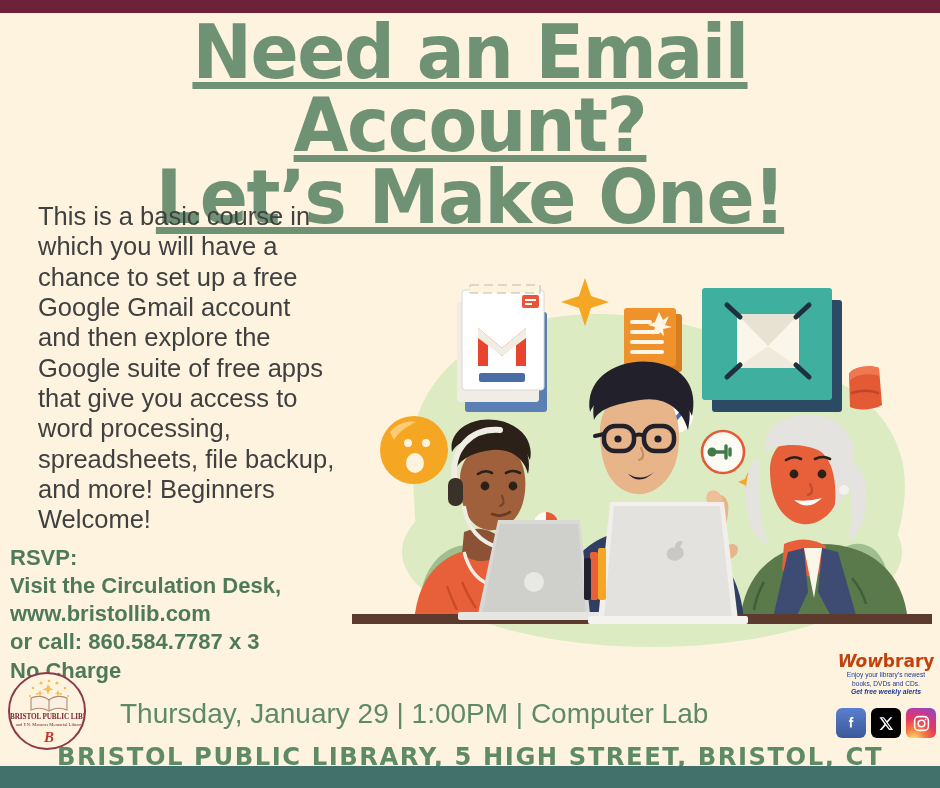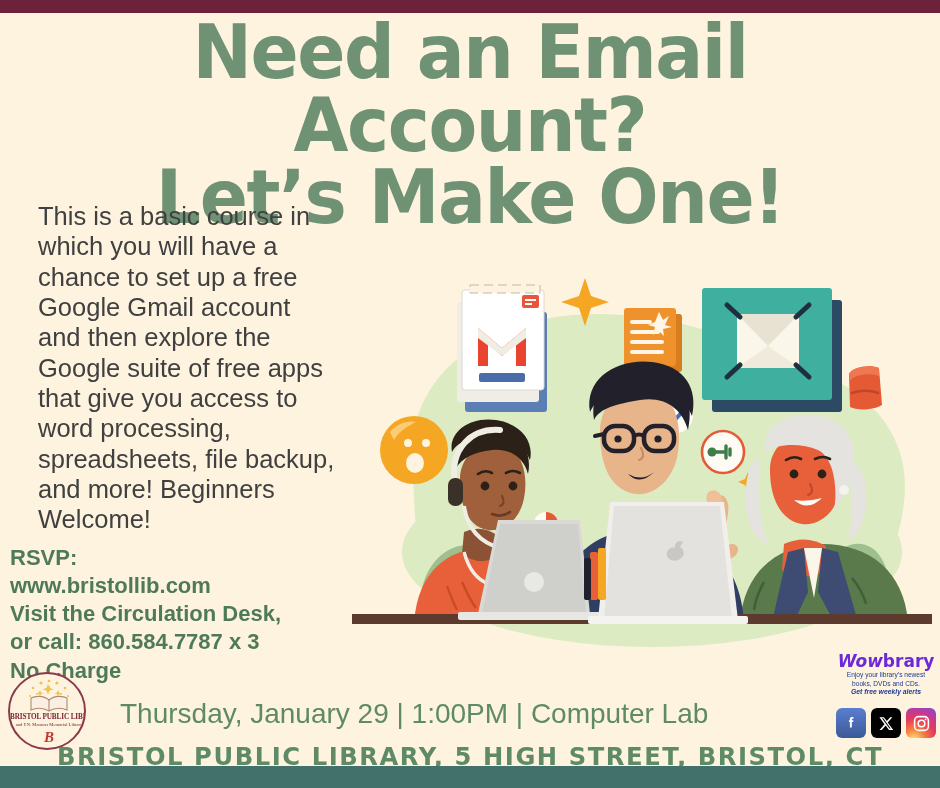--- a/index.html
+++ b/index.html
@@ -35,20 +35,21 @@
     position: absolute;
     left: 0; top: 16px;
     width: 940px;
     text-align: center;
     color: #6E9273;
     font-family: "DejaVu Sans", sans-serif;
     font-weight: bold;
     font-size: 74px;
     line-height: 0.98;
     letter-spacing: -1.5px;
+    text-decoration: underline;
   }
   .headline .l1 { display: block; transform: scaleX(0.96); }
   .headline .l2 { display: block; transform: scaleX(0.96); }
 
   
   .bodytext {
     position: absolute;
     left: 38px; top: 201px;
     width: 300px;
     color: #404040;
@@ -142,21 +143,21 @@
 
   
   .wowbrary {
     position: absolute;
     left: 836px; top: 653px;
     width: 100px;
     text-align: center;
   }
   .wow-title {
     font-size: 17px;
-    color: #6d28d9;
+    color: #c2410c;
     font-weight: bold;
     font-style: italic;
     line-height: 1;
     font-family: "DejaVu Sans", sans-serif;
   }
   .wow-title .brary { font-style: normal; font-weight: bold; }
   .wow-sub {
     font-size: 6.6px;
     color: #1F3A93;
     line-height: 1.22;
@@ -204,22 +205,22 @@
 
   <div class="headline">
     <span class="l1">Need an Email Account?</span>
     <span class="l2">Let’s Make One!</span>
   </div>
 
   <div class="bodytext">This is a basic course in which you will have a chance to set up a free Google Gmail account and then explore the Google suite of free apps that give you access to word processing, spreadsheets, file backup, and more! Beginners Welcome!</div>
 
   <div class="rsvp">
     <div>RSVP:</div>
+    <div>Visit the Circulation Desk,</div>
     <div>www.bristollib.com</div>
-    <div>Visit the Circulation Desk,</div>
     <div>or call: 860.584.7787 x 3</div>
     <div>No Charge</div>
   </div>
 
   <div class="logo">
     <div class="logo-circle">
       <svg width="78" height="78" viewBox="0 0 78 78">
         <g fill="#F2C14E">
           <circle cx="23" cy="14" r="1.3"></circle>
             <circle cx="31" cy="9" r="1.6"></circle>

